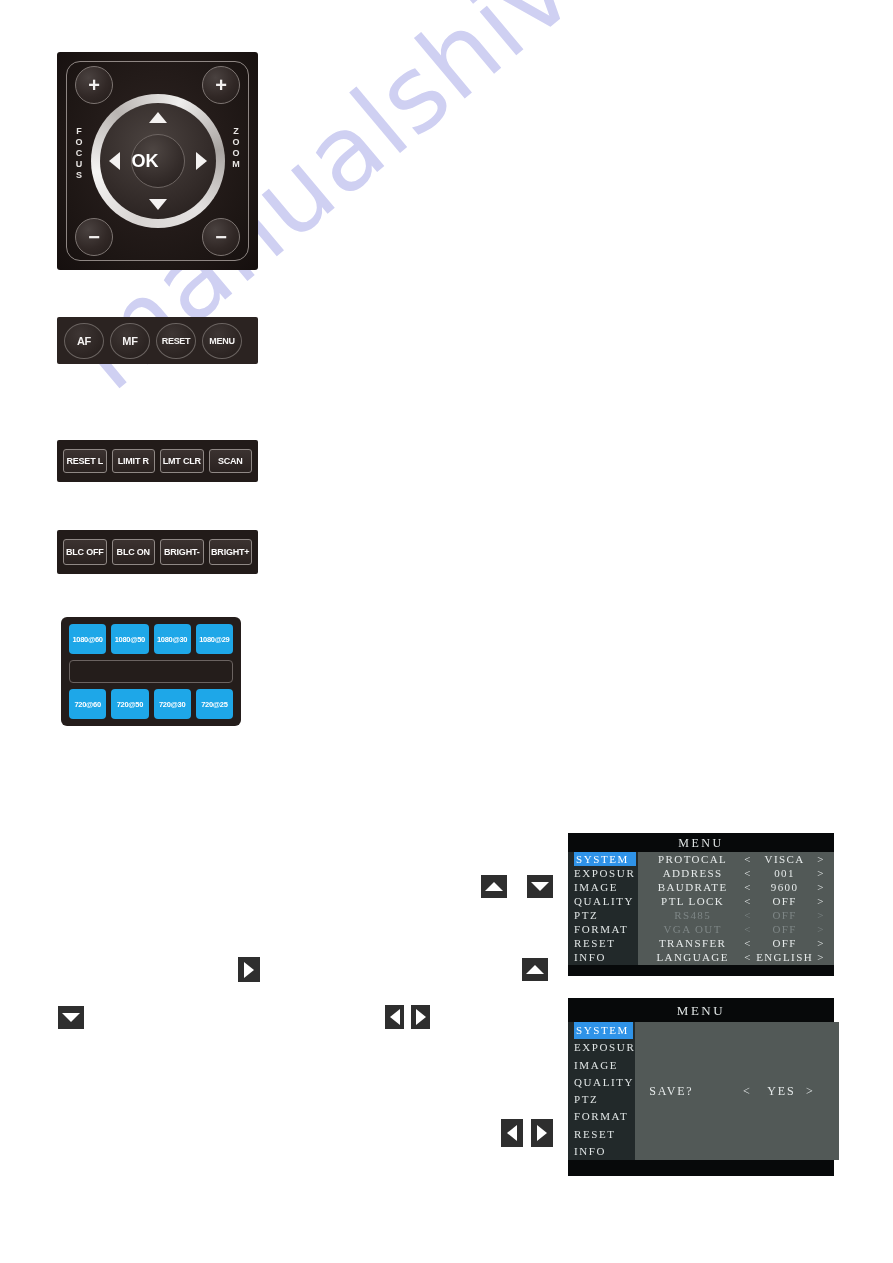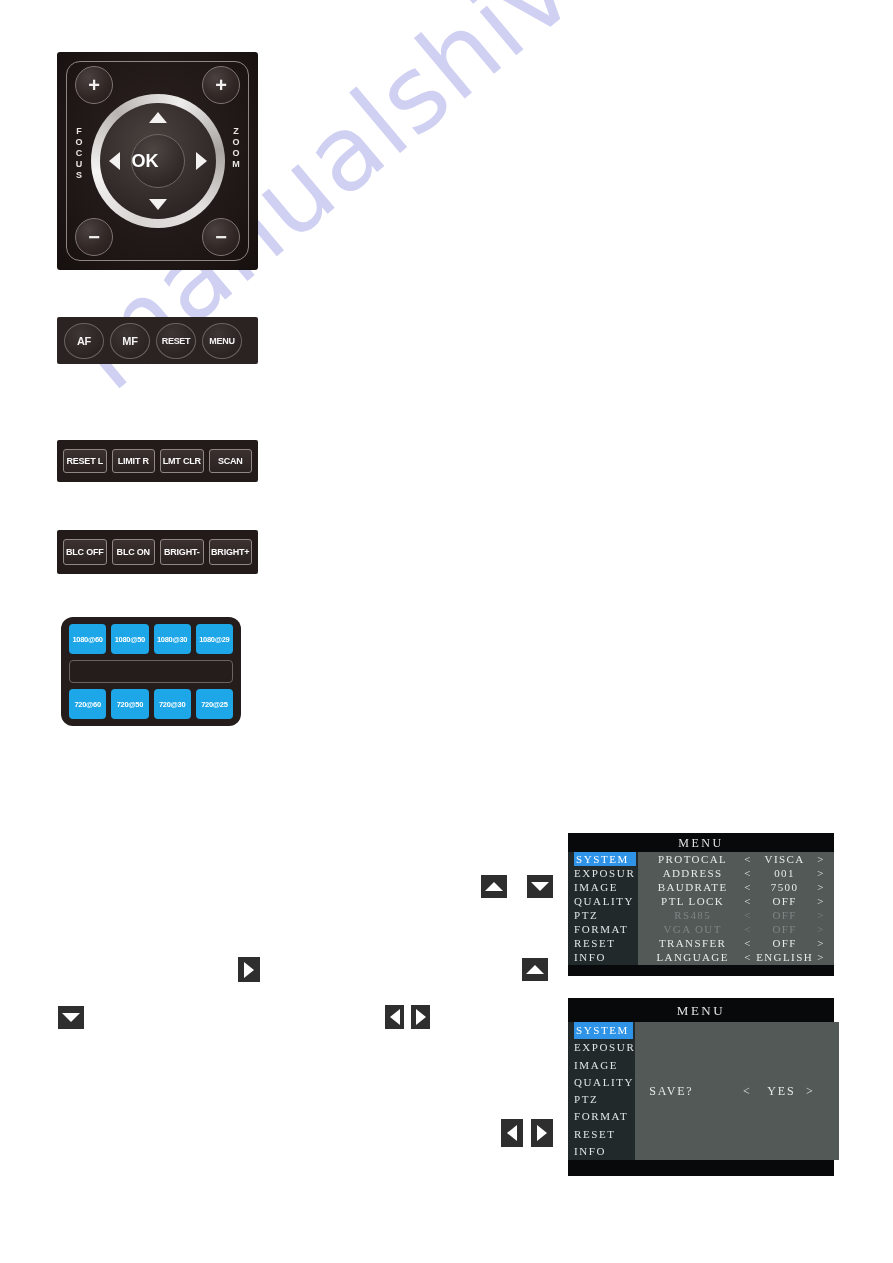--- a/index.html
+++ b/index.html
@@ -180,21 +180,21 @@
     letter-spacing: -0.2px;
     white-space: nowrap;
   }
   #blc-panel .rect-btn { height: 26px; font-size: 9px; }
 
   
   #res-panel {
     left: 61px; top: 617px;
     width: 180px; height: 109px;
     background: #241d1b;
-    border-radius: 12px;
+    border-radius: 6px;
     padding: 7px 8px;
     display: flex; flex-direction: column; justify-content: space-between;
   }
   .res-row { display: flex; gap: 5px; }
   .res-key {
     flex: 1;
     height: 30px;
     background: #1ea7e8;
     border-radius: 4px;
     color: #ffffff;
@@ -496,21 +496,21 @@
       <div class="osd-row">
         <span class="lbl">ADDRESS</span>
         <span class="lt">&lt;</span>
         <span class="val">001</span>
         <span class="gt">&gt;</span>
       </div>
 
       <div class="osd-row">
         <span class="lbl">BAUDRATE</span>
         <span class="lt">&lt;</span>
-        <span class="val">7500</span>
+        <span class="val">9600</span>
         <span class="gt">&gt;</span>
       </div>
 
       <div class="osd-row">
         <span class="lbl">PTL LOCK</span>
         <span class="lt">&lt;</span>
         <span class="val">OFF</span>
         <span class="gt">&gt;</span>
       </div>
 

